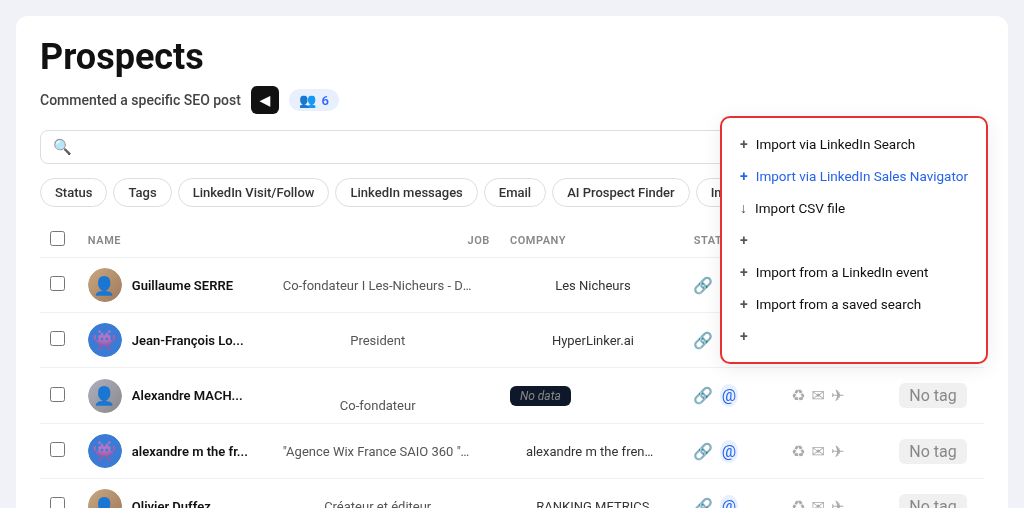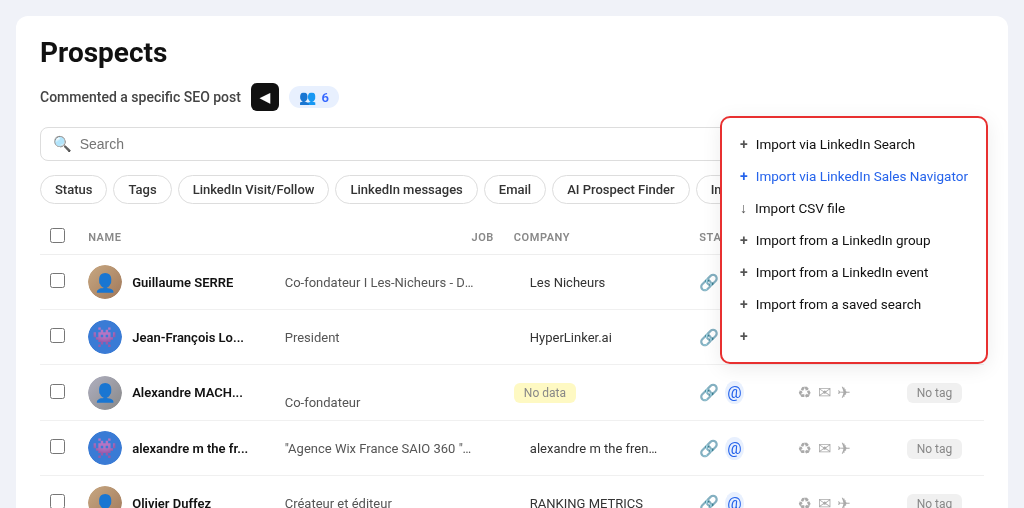--- a/index.html
+++ b/index.html
@@ -13,24 +13,24 @@
     }
     .main-container {
       background: #fff;
       margin: 16px;
       border-radius: 12px;
       padding: 20px 24px;
       min-height: 476px;
       position: relative;
     }
     .page-title {
-      font-size: 28px;
+      font-size: 36px;
       font-weight: 700;
       color: #111;
-      margin-bottom: 14px;
+      margin-bottom: 8px;
     }
     .subtitle-row {
       display: flex;
       align-items: center;
       gap: 10px;
       margin-bottom: 16px;
     }
     .subtitle-text {
       font-size: 14px;
       color: #444;
@@ -188,41 +188,42 @@
       gap: 10px;
     }
     .name-text {
       font-weight: 600;
       color: #111;
       font-size: 13px;
     }
     .job-text { color: #555; font-size: 13px; }
     .company-text { color: #333; font-size: 13px; padding-left: 16px; }
     .no-data-badge {
-      background: #fef9c3;
+      background: #0f172a;
       border-radius: 6px;
       padding: 3px 10px;
       font-size: 12px;
       color: #888;
+      font-style: italic;
     }
     .actions-cell {
       display: flex;
       align-items: center;
       gap: 6px;
     }
     .action-icon {
       font-size: 16px;
       color: #aaa;
       cursor: pointer;
     }
     .no-tag-badge {
       background: #f0f0f0;
       border-radius: 6px;
       padding: 3px 10px;
-      font-size: 12px;
+      font-size: 16px;
       color: #888;
       white-space: nowrap;
     }
     
     .dropdown-menu {
       position: absolute;
       top: 100px;
       right: 20px;
       background: #fff;
       border: 2.5px solid #e83030;
@@ -258,20 +259,21 @@
     .col-job { width: 200px; text-align: right; }
     .col-company { width: 160px; }
     .col-status { width: 90px; }
     .col-actions { width: 100px; }
     .col-tags { width: 80px; }
     .truncate {
       max-width: 180px;
       overflow: hidden;
       text-overflow: ellipsis;
       white-space: nowrap;
+      text-align: center;
     }
   </style>
 </head>
 <body>
 
 <div class="main-container">
 
   <h1 class="page-title">Prospects</h1>
 
   <div class="subtitle-row">
@@ -281,21 +283,20 @@
     </div>
     <div class="count-badge">
       <span class="people-icon">👥</span>
       <span>6</span>
     </div>
   </div>
 
   <div class="toolbar-row">
     <div class="search-box">
       <span class="search-icon-char">🔍</span>
-      <input type="text" placeholder="Search" style="">
     </div>
     <button class="import-btn">
       <span>Import</span>
       <span class="chevron">▼</span>
     </button>
   </div>
 
   <div class="tabs-row">
 
   <div class="tab">Status</div>
@@ -499,21 +500,20 @@
       <div class="dropdown-item blue-text">
     <span class="plus-icon">+</span>
     <span>Import via LinkedIn Sales Navigator</span>
   </div>
       <div class="dropdown-item">
     <span class="down-icon">↓</span>
     <span>Import CSV file</span>
   </div>
       <div class="dropdown-item">
     <span class="plus-icon">+</span>
-    <span>Import from a LinkedIn group</span>
   </div>
       <div class="dropdown-item">
     <span class="plus-icon">+</span>
     <span>Import from a LinkedIn event</span>
   </div>
       <div class="dropdown-item">
     <span class="plus-icon">+</span>
     <span>Import from a saved search</span>
   </div>
       <div class="dropdown-item">

